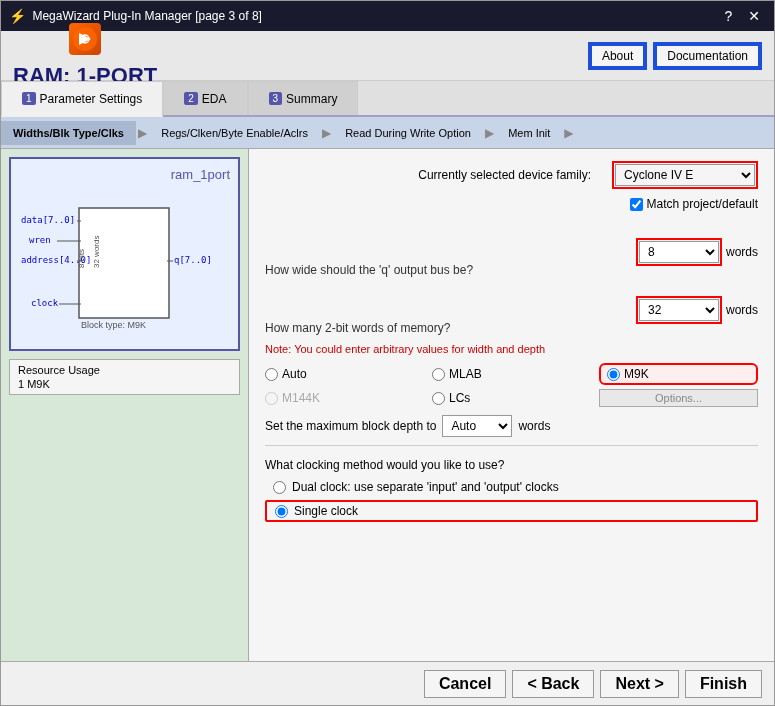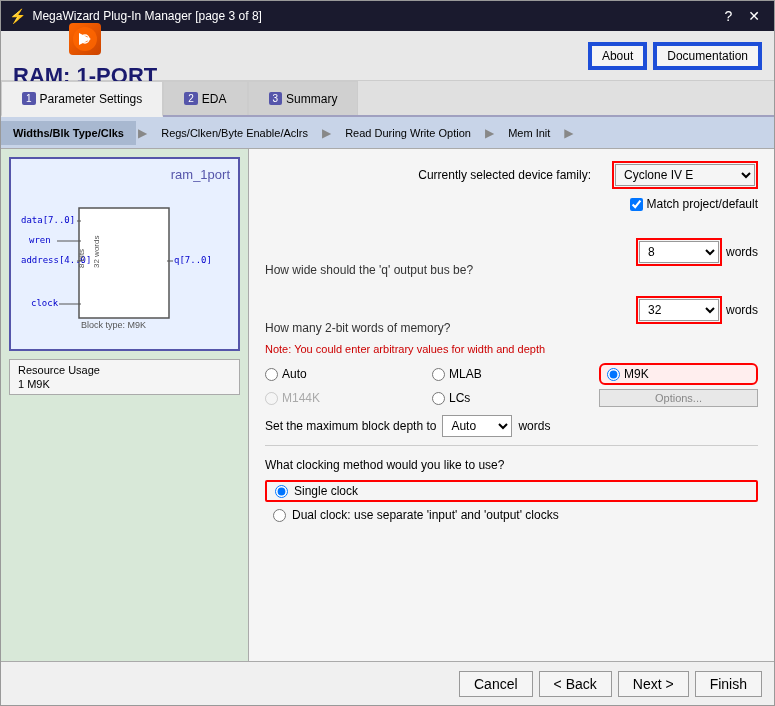--- a/index.html
+++ b/index.html
@@ -65,21 +65,21 @@
     
     .clock-section { margin: 12px 0; }
     .clock-question { font-size: 12px; margin-bottom: 8px; }
     .clock-options { display: flex; flex-direction: column; gap: 6px; }
     .clock-radio-item { display: flex; align-items: center; gap: 6px; font-size: 12px; }
     .clock-radio-item.selected { border: 2px solid red; padding: 2px 8px; border-radius: 2px; display: inline-flex; }
     
     .divider { border: none; border-top: 1px solid #ccc; margin: 8px 0; }
     
     .bottom-bar { border-top: 1px solid #aaa; padding: 8px 12px; display: flex; justify-content: flex-end; gap: 6px; background: #f0f0f0; height: 44px; align-items: center; }
-    .bottom-btn { background: #f5f5f5; border: 1px solid #999; padding: 4px 14px; cursor: pointer; font-size: 14px; }
+    .bottom-btn { background: #f5f5f5; border: 1px solid #999; padding: 4px 14px; cursor: pointer; font-size: 16px; font-weight: bold; }
     
     .options-btn { background: #e8e8e8; border: 1px solid #aaa; padding: 2px 10px; font-size: 11px; color: #888; cursor: pointer; }
     
     .checkbox-item { display: flex; align-items: center; gap: 4px; }
     
     input[type="radio"] { cursor: pointer; }
     input[type="checkbox"] { cursor: pointer; }
     select { cursor: pointer; }
   </style>
 </head>
@@ -270,27 +270,27 @@
           <option>512</option>
         </select>
         <span>words</span>
       </div>
 
       <hr class="divider">
 
       <div class="clock-section">
         <div class="clock-question">What clocking method would you like to use?</div>
         <div class="clock-options">
+          <div class="clock-radio-item" style="padding-left: 8px;">
+            <input type="radio" name="clock" id="clk-dual" style="">
+            <label for="clk-dual">Dual clock: use separate 'input' and 'output' clocks</label>
+          </div>
           <div class="clock-radio-item selected">
             <input type="radio" name="clock" id="clk-single" checked="" style="">
             <label for="clk-single">Single clock</label>
-          </div>
-          <div class="clock-radio-item" style="padding-left: 8px;">
-            <input type="radio" name="clock" id="clk-dual" style="">
-            <label for="clk-dual">Dual clock: use separate 'input' and 'output' clocks</label>
           </div>
         </div>
       </div>
 
     </div>
   </div>
 
   <div class="bottom-bar">
     <button class="bottom-btn">Cancel</button>
     <button class="bottom-btn">&lt; Back</button>

